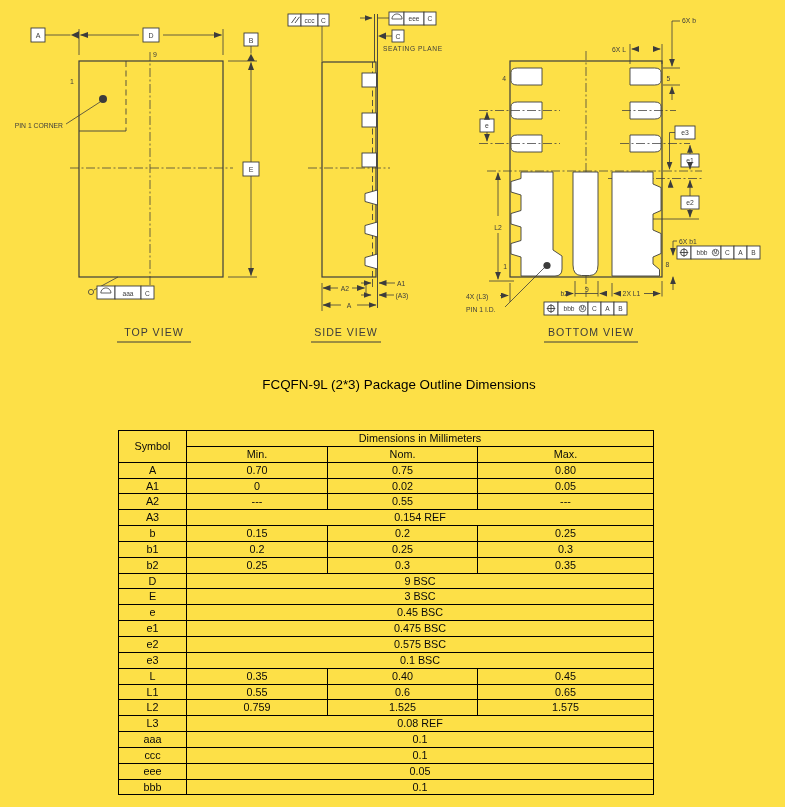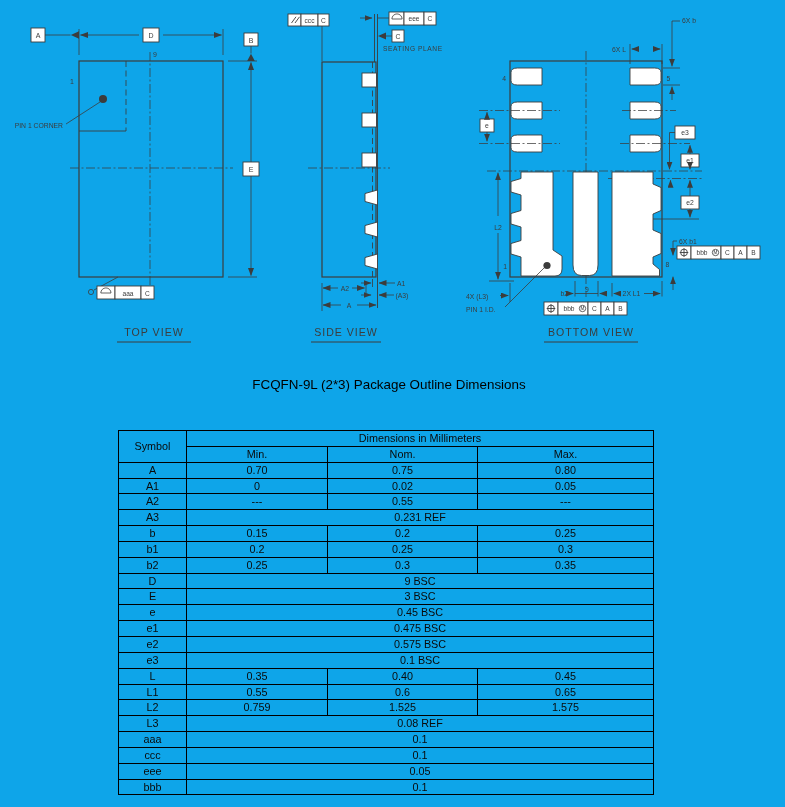--- a/index.html
+++ b/index.html
@@ -1,30 +1,30 @@
 <!DOCTYPE html>
 <html><head>
 <meta charset="utf-8">
 <style>
   html,body{margin:0;padding:0;background:#fff;}
-  #page{position:relative;width:785px;height:807px;background:#0ea5e9;font-family:"Liberation Sans",sans-serif;overflow:hidden;}
+  #page{position:relative;width:785px;height:807px;background:#fde047;font-family:"Liberation Sans",sans-serif;overflow:hidden;}
   #dwg{position:absolute;left:0;top:0;}
   svg text{font-family:"Liberation Sans",sans-serif;fill:#3c3c3c;}
   .s8{stroke:#3c3c3c;stroke-width:.8;fill:none}
   .s9{stroke:#3c3c3c;stroke-width:.9;fill:none}
   .ol{stroke:#3c3c3c;stroke-width:1.2;fill:none}
   .cl{stroke:#3c3c3c;stroke-width:.75;fill:none;stroke-dasharray:9 2.5 2 2.5}
   .dsh{stroke:#3c3c3c;stroke-width:.85;fill:none;stroke-dasharray:6 3.5}
   .bx{stroke:#3c3c3c;stroke-width:.9;fill:#fff}
   .pad{stroke:#3c3c3c;stroke-width:.9;fill:#fff}
   .fil{fill:#3c3c3c;stroke:none}
   .f7{font-size:7px}.f68{font-size:6.8px}.f66{font-size:6.6px}
   .cap{font-size:10.6px;letter-spacing:1px}
   .mid{text-anchor:middle}.end{text-anchor:end}
-  #title{position:absolute;left:4px;top:377px;width:770px;text-align:center;font-size:13.4px;color:#000;}
+  #title{position:absolute;left:14px;top:377px;width:770px;text-align:center;font-size:13.4px;color:#000;}
   #table-wrap{position:absolute;left:118px;top:430px;}
   table{border-collapse:collapse;table-layout:fixed;font-size:10.8px;color:#0a0a0a;}
   td{border:1px solid #000;text-align:center;vertical-align:middle;padding:0;height:14.85px;line-height:1;}
   table{border:1.5px solid #000;}
 </style>
 </head>
 <body>
 
 <div id="page">
 
@@ -288,21 +288,21 @@
             <td>0.05</td>
           </tr>
     <tr>
             <td>A2</td>
             <td>---</td>
             <td>0.55</td>
             <td>---</td>
           </tr>
     <tr>
             <td>A3</td>
-            <td colspan="3">0.231 REF</td>
+            <td colspan="3">0.154 REF</td>
           </tr>
     <tr>
             <td>b</td>
             <td>0.15</td>
             <td>0.2</td>
             <td>0.25</td>
           </tr>
     <tr>
             <td>b1</td>
             <td>0.2</td>

